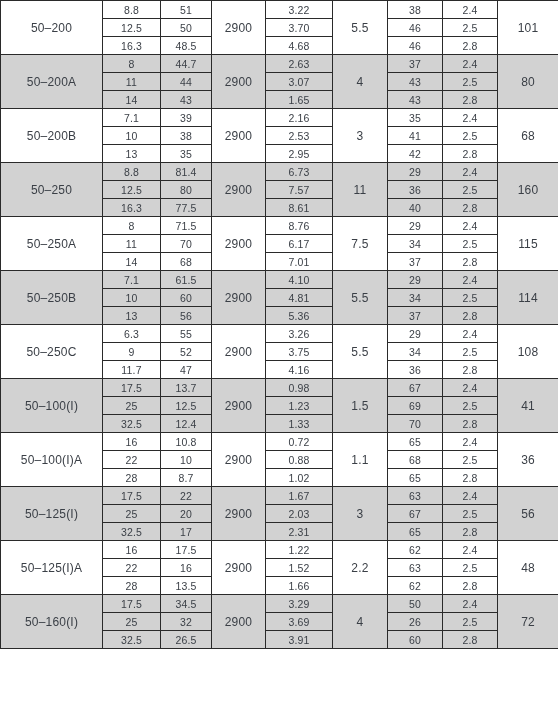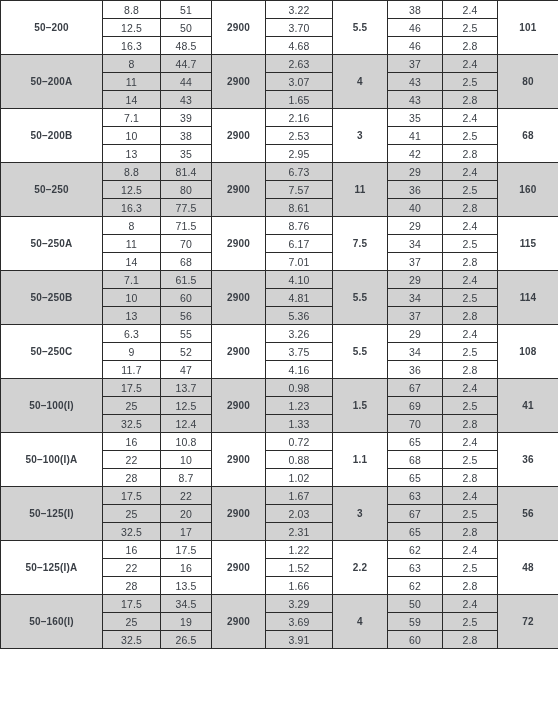--- a/index.html
+++ b/index.html
@@ -55,22 +55,21 @@
   
   tr.block-shaded td {
     background: #d2d2d2;
   }
   tr.block-plain td {
     background: #ffffff;
   }
 
   
   td.merged {
-    font-size: 10px;
-    font-weight: bold;
+    font-size: 12px;
   }
 </style>
 </head>
 <body>
 
 <table id="spec-table">
   <colgroup>
     <col class="c-model">
       <col class="c-flow">
       <col class="c-head">
@@ -363,23 +362,23 @@
         <td>34.5</td>
         <td rowspan="3" class="merged">2900</td>
         <td>3.29</td>
         <td rowspan="3" class="merged">4</td>
         <td>50</td>
         <td>2.4</td>
         <td rowspan="3" class="merged">72</td>
       </tr>
       <tr class="block-shaded">
         <td>25</td>
-        <td>19</td>
+        <td>32</td>
         <td>3.69</td>
-        <td>59</td>
+        <td>26</td>
         <td>2.5</td>
       </tr>
       <tr class="block-shaded">
         <td>32.5</td>
         <td>26.5</td>
         <td>3.91</td>
         <td>60</td>
         <td>2.8</td>
       </tr>
     </tbody>

